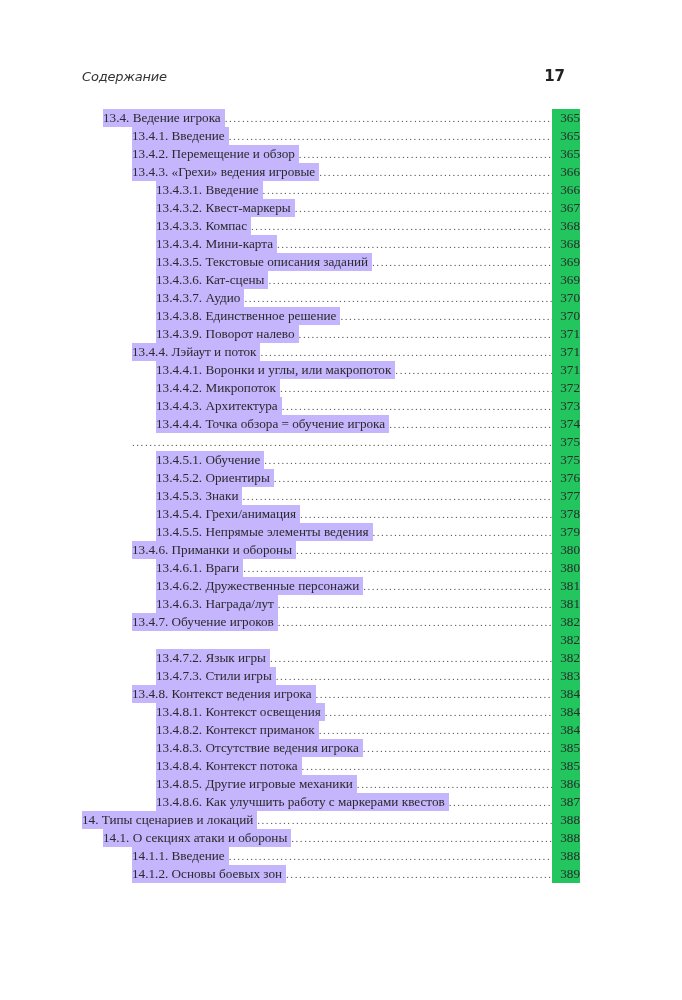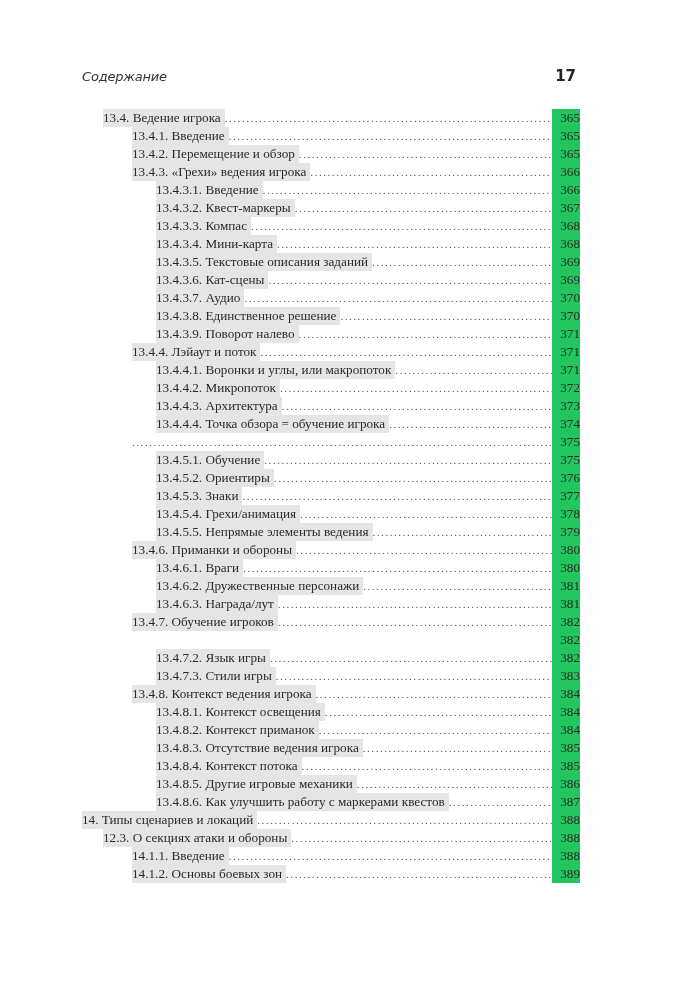--- a/index.html
+++ b/index.html
@@ -1,26 +1,26 @@
 <!DOCTYPE html>
 <html><head>
 <meta charset="utf-8">
 <style>
   html, body { margin: 0; padding: 0; background: #ffffff; }
   body { width: 682px; height: 1000px; position: relative; overflow: hidden;
          font-family: "Liberation Serif", "DejaVu Serif", serif; color: #2a2a2a; }
   .running-head { position: absolute; top: 67px; left: 82px; width: 498px; height: 22px; }
   .running-title { position: absolute; left: 0; top: 2px; font-family: "DejaVu Sans", "Liberation Sans", sans-serif;
                    font-style: italic; font-size: 13px; color: #333; letter-spacing: -0.2px; }
-  .page-number { position: absolute; right: 4px; top: 0; font-family: "DejaVu Sans", "Liberation Sans", sans-serif;
+  .page-number { position: absolute; right: 15px; top: 0; font-family: "DejaVu Sans", "Liberation Sans", sans-serif;
                  font-weight: bold; font-size: 15px; color: #222; }
   .toc { position: absolute; top: 109px; left: 0; width: 682px; }
   .toc-row { position: relative; height: 18px; line-height: 18px; font-size: 13.2px; }
   .toc-entry { position: absolute; top: 0; right: 102px; display: flex; align-items: baseline; white-space: nowrap; }
-  .toc-label { background: #e5e5e5; padding-right: 4px; }
+  .toc-label { background: #c4b5fd; padding-right: 4px; }
   .toc-dots { flex: 1; overflow: hidden; color: #555; letter-spacing: 2.6px; font-size: 11px; white-space: nowrap; }
   .toc-dots::before { content: ". . . . . . . . . . . . . . . . . . . . . . . . . . . . . . . . . . . . . . . . . . . . . . . . . . . . . . . . . . . . . . . . . . . . . . . . . . . . . . . . . . . . . . . . . . . . . . . . . . . . . . . . . . . . . . . . . . . . . . . . . . . . . . . . . . . . ."; letter-spacing: -0.6px; }
   .toc-page { position: absolute; right: 102px; top: 0; width: 24px; text-align: right; background: #22c55e; padding-left: 4px; }
   .lvl0 .toc-entry { left: 82px; right: 124px; }
   .lvl1 .toc-entry { left: 103px; right: 128px; }
   .lvl2 .toc-entry { left: 132px; right: 128px; }
   .lvl3 .toc-entry { left: 156px; right: 128px; }
 </style>
 </head>
 <body>
@@ -47,21 +47,21 @@
     </div>
     <div class="toc-row lvl2">
       <div class="toc-entry">
         <span class="toc-label">13.4.2. Перемещение и обзор</span>
         <span class="toc-dots"></span>
       </div>
       <span class="toc-page">365</span>
     </div>
     <div class="toc-row lvl2">
       <div class="toc-entry">
-        <span class="toc-label">13.4.3. «Грехи» ведения игрока</span>
+        <span class="toc-label">13.4.3. «Грехи» ведения игровые</span>
         <span class="toc-dots"></span>
       </div>
       <span class="toc-page">366</span>
     </div>
     <div class="toc-row lvl3">
       <div class="toc-entry">
         <span class="toc-label">13.4.3.1. Введение</span>
         <span class="toc-dots"></span>
       </div>
       <span class="toc-page">366</span>
@@ -301,21 +301,21 @@
     </div>
     <div class="toc-row lvl0">
       <div class="toc-entry">
         <span class="toc-label">14. Типы сценариев и локаций</span>
         <span class="toc-dots"></span>
       </div>
       <span class="toc-page">388</span>
     </div>
     <div class="toc-row lvl1">
       <div class="toc-entry">
-        <span class="toc-label">12.3. О секциях атаки и обороны</span>
+        <span class="toc-label">14.1. О секциях атаки и обороны</span>
         <span class="toc-dots"></span>
       </div>
       <span class="toc-page">388</span>
     </div>
     <div class="toc-row lvl2">
       <div class="toc-entry">
         <span class="toc-label">14.1.1. Введение</span>
         <span class="toc-dots"></span>
       </div>
       <span class="toc-page">388</span>

